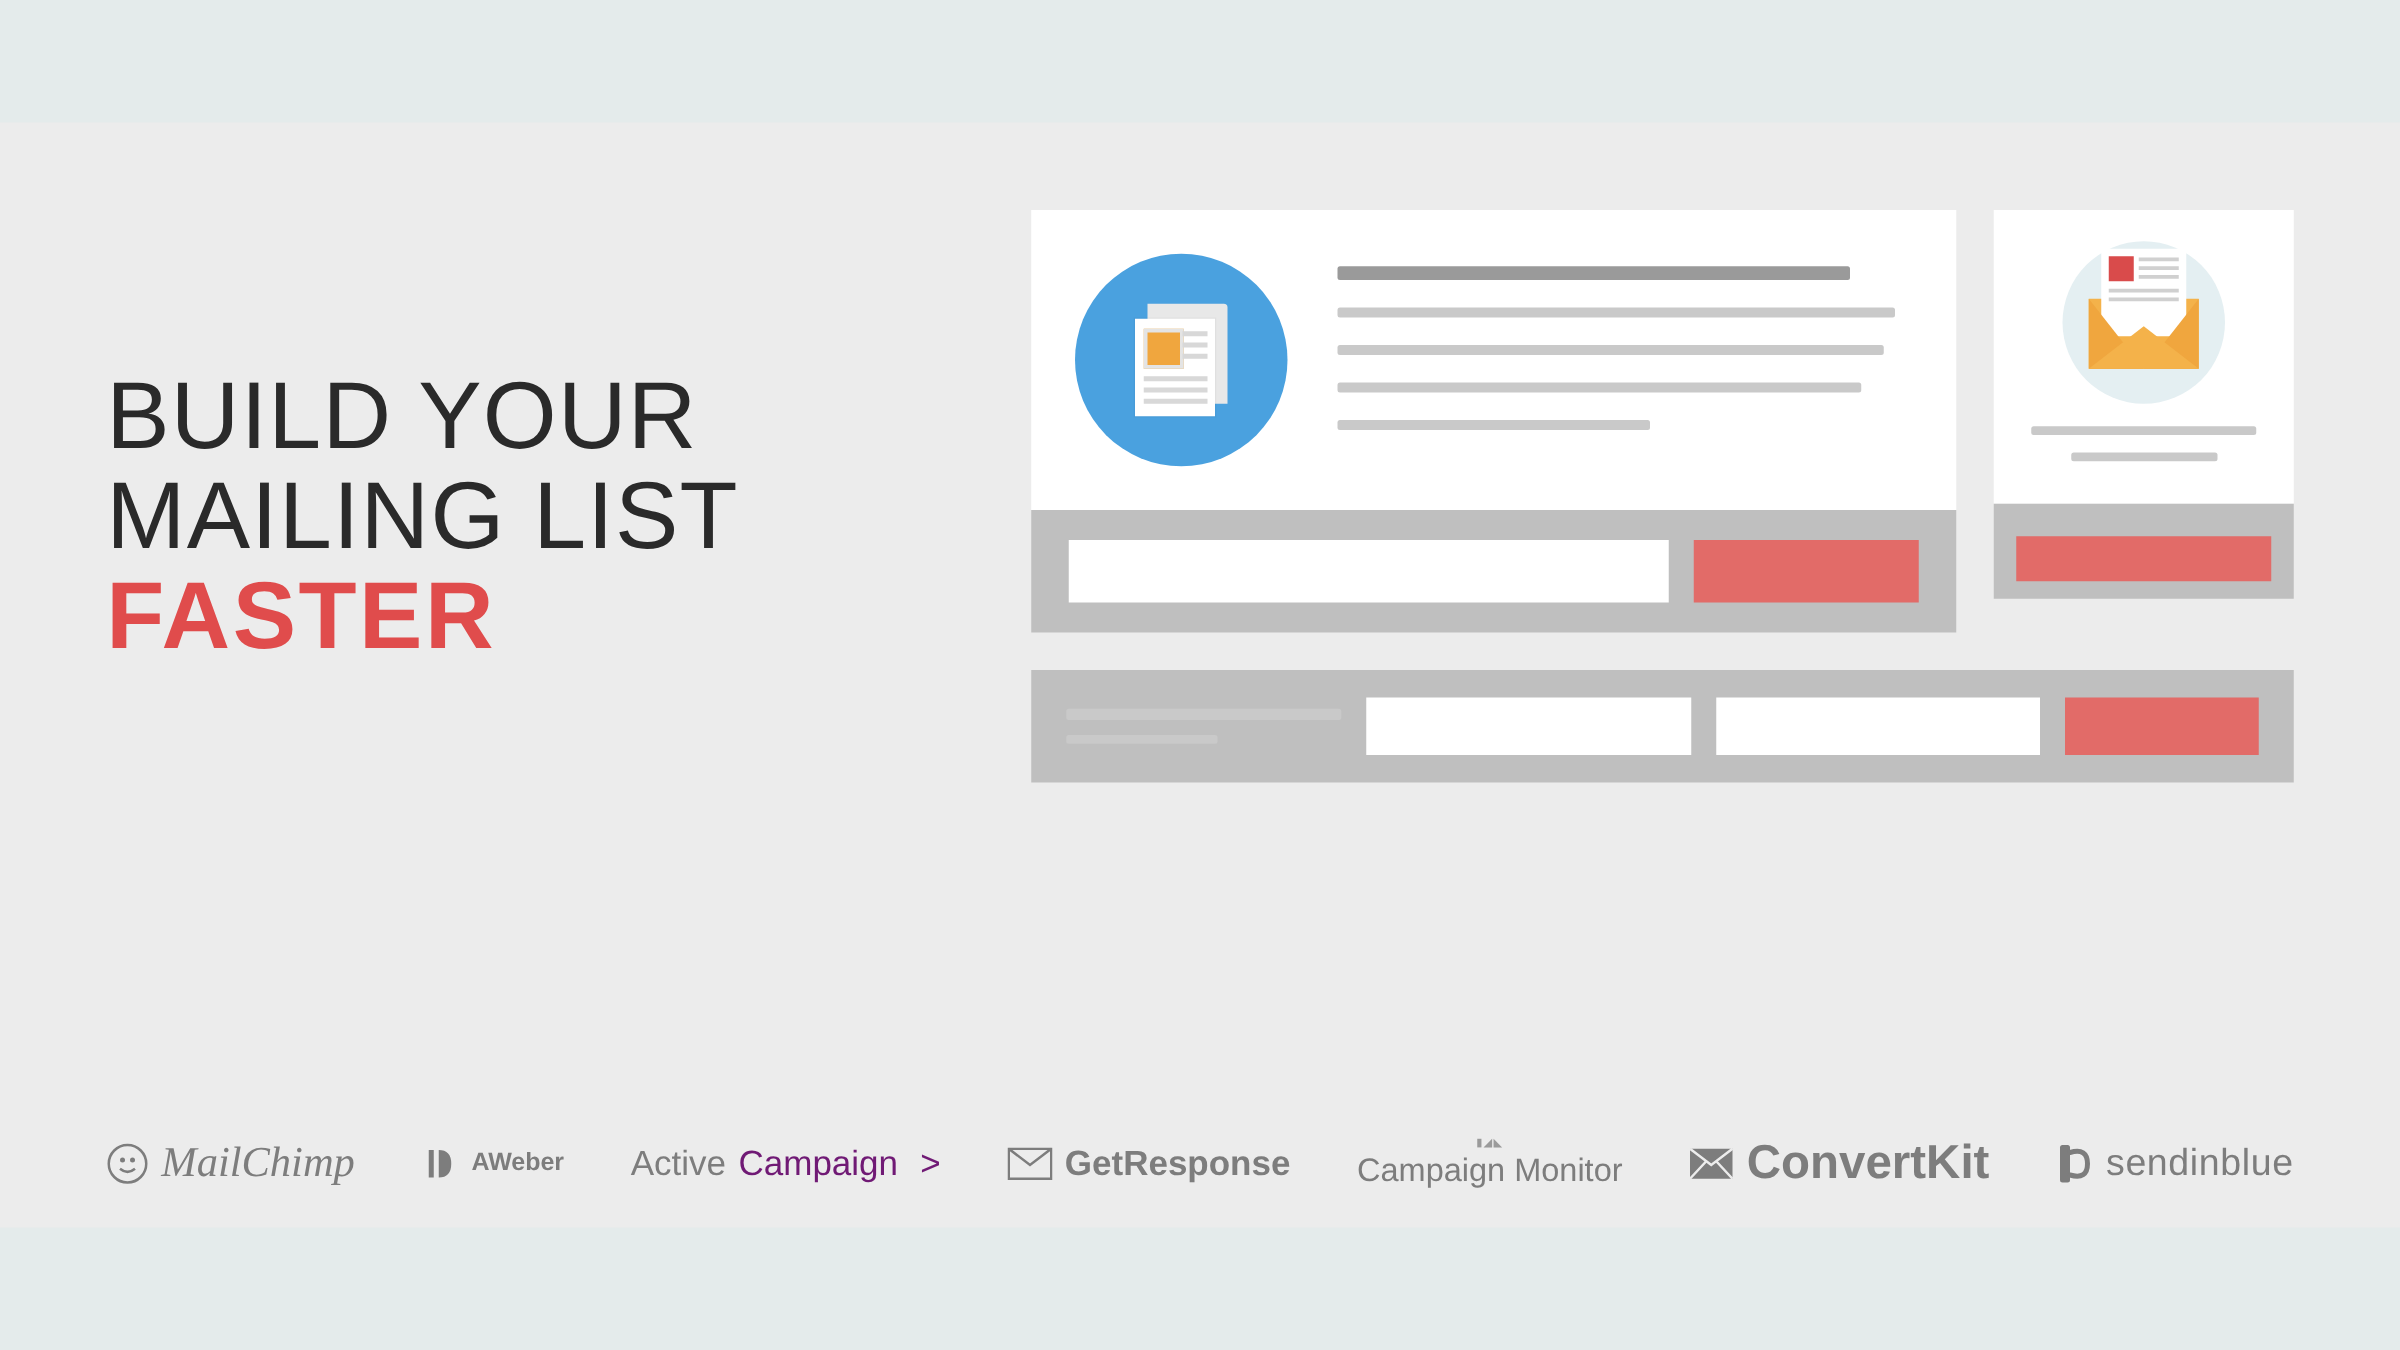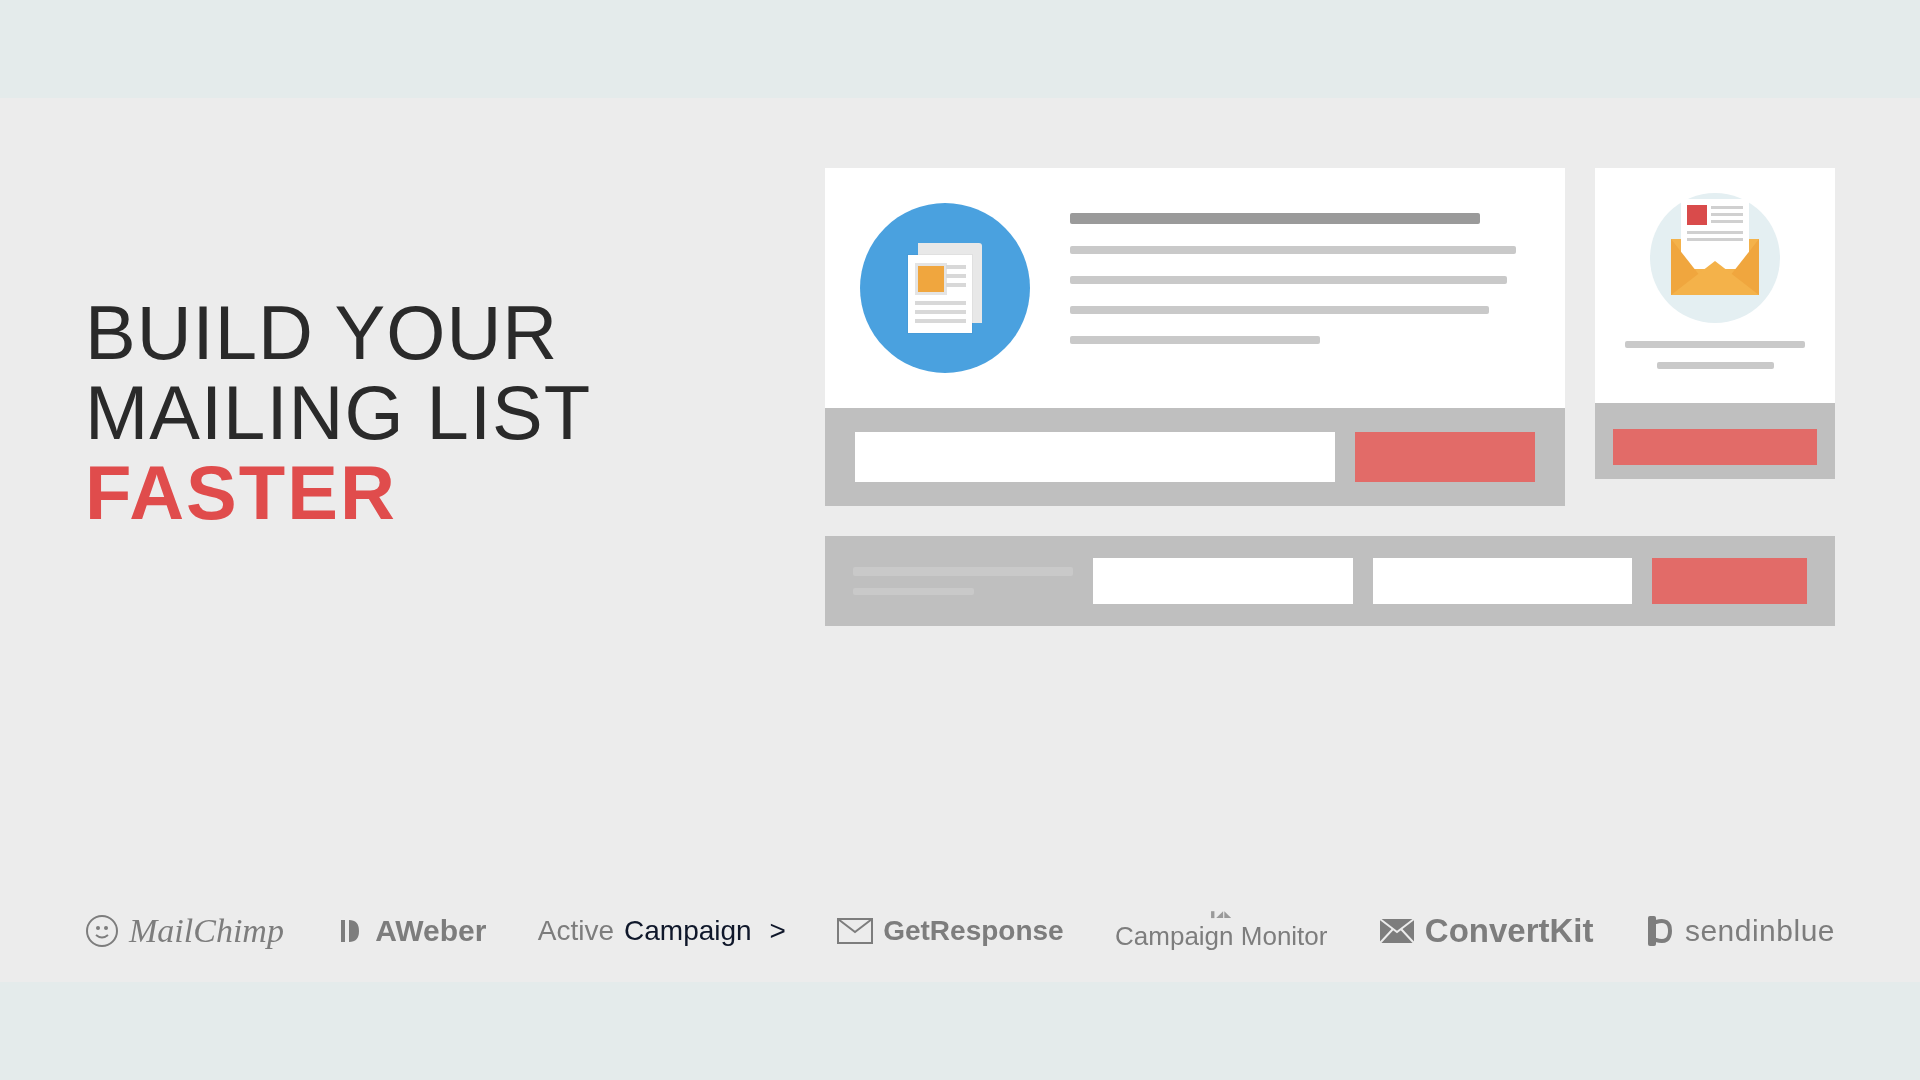--- a/index.html
+++ b/index.html
@@ -206,27 +206,27 @@
     padding: 40px 0 0 0;
     color: #7d7d7d;
   }
   .logo {
     display: flex; align-items: center; gap: 10px;
     font-size: 28px; color: #7d7d7d;
     font-weight: 500;
   }
   .logo svg { display: block; }
   .logo.mailchimp { font-family: Liberation Serif, serif; font-size: 34px; font-style: italic; }
-  .logo.aweber { font-weight: 600; font-size: 30px; }
+  .logo.aweber { font-weight: 600; font-size: 20px; }
   .logo.activecampaign { font-weight: 400; font-size: 28px; }
-  .logo.activecampaign .light { color: #0f172a; font-weight: 300; }
+  .logo.activecampaign .light { color: #701a75; font-weight: 300; }
   .logo.getresponse { font-weight: 700; font-size: 28px; justify-content: flex-end; }
   .logo.campaignmonitor { font-weight: 500; font-size: 26px; display:flex; flex-direction:column; align-items:center; gap:2px; }
   .logo.campaignmonitor .tiny { font-size: 9px; letter-spacing: 1px; color:#9a9a9a; }
-  .logo.convertkit { font-weight: 600; font-size: 33px; }
+  .logo.convertkit { font-weight: 600; font-size: 38px; }
   .logo.sendinblue { font-weight: 500; font-size: 30px; letter-spacing: 0.5px; justify-content: space-between; }
 </style>
 </head>
 <body>
 
 <div class="canvas">
   <div class="top">
 
     <div class="left-col">
       <div class="headline">

